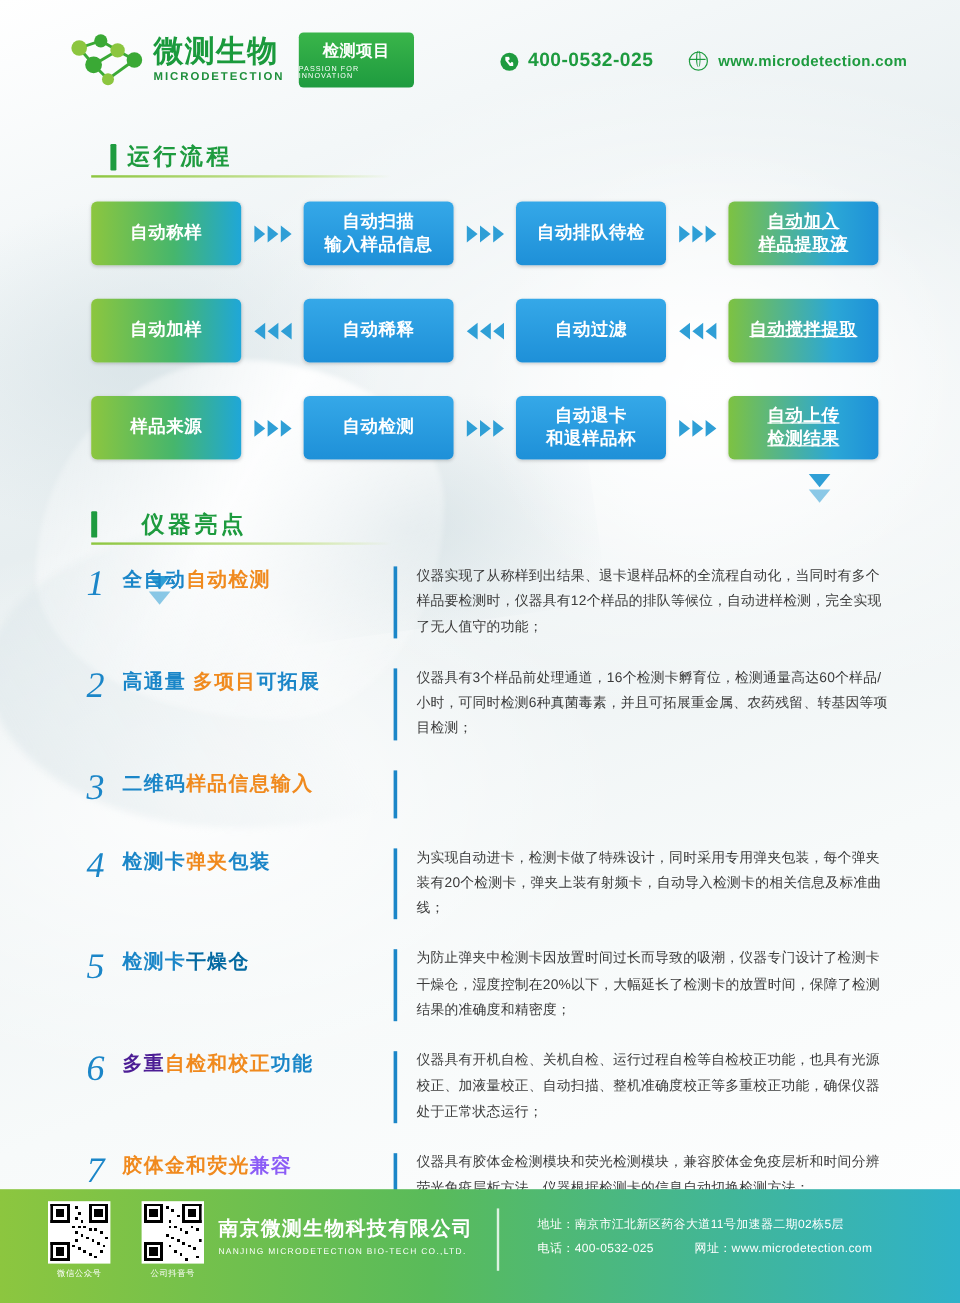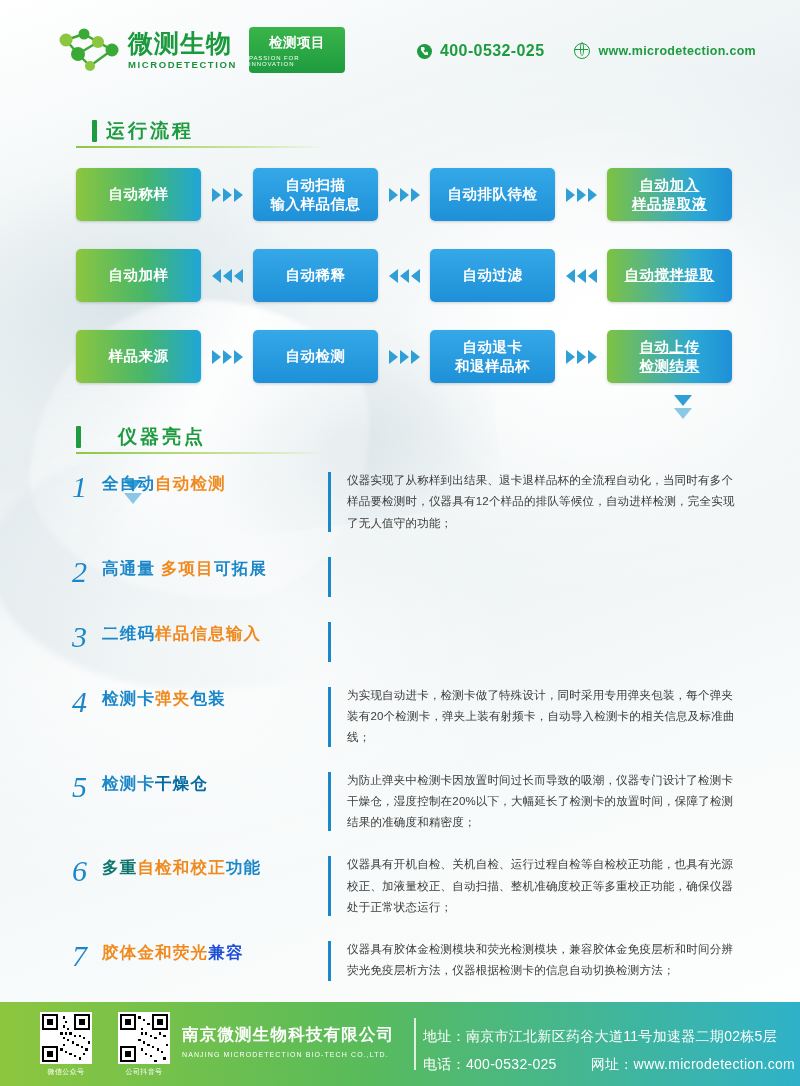--- a/index.html
+++ b/index.html
@@ -97,32 +97,32 @@
 
   
   .highlights{position:absolute;left:72px;top:470px;width:670px;}
   .hl-row{display:flex;align-items:flex-start;margin-bottom:21px;}
   .hl-num{width:30px;font-size:30px;font-style:italic;color:#1b86c8;font-family:"Liberation Serif",serif;line-height:1;padding-top:2px;}
   .hl-title{width:222px;font-size:16.5px;font-weight:bold;letter-spacing:1.2px;line-height:1.25;padding-top:3px;}
   .hl-sep{width:3px;align-self:stretch;background:#1b86c8;margin:2px 16px 2px 4px;min-height:40px;}
   .hl-desc{flex:1;font-size:11.5px;color:#3a3a3a;line-height:1.85;letter-spacing:0.2px;}
 
   
-  .footer{position:absolute;left:0;bottom:0;width:800px;height:84px;
+  .footer{position:absolute;left:0;bottom:0;width:800px;height:95px;
     background:linear-gradient(90deg,#8cc63f 0%,#59bb5a 45%,#2fb2c9 100%);}
   .qr-group{position:absolute;left:40px;top:10px;display:flex;gap:26px;}
   .qr-item{text-align:center;}
   .qr-box{width:52px;height:52px;background:#fff;padding:2px;box-sizing:border-box;}
   .qr-cap{font-size:7px;color:#ffffff;margin-top:3px;letter-spacing:0.4px;}
   .qr-svg{display:block;}
   .foot-company{position:absolute;left:182px;top:22px;color:#fff;}
   .fc-cn{font-size:16.5px;font-weight:bold;letter-spacing:1.2px;}
   .fc-en{font-size:7px;letter-spacing:1.1px;margin-top:5px;}
   .foot-div{position:absolute;left:414px;top:16px;width:1.5px;height:52px;background:rgba(255,255,255,0.8);}
-  .foot-addr{position:absolute;left:423px;top:20px;color:#fff;font-size:14px;line-height:2.0;letter-spacing:0.3px;}
+  .foot-addr{position:absolute;left:448px;top:20px;color:#fff;font-size:10px;line-height:2.0;letter-spacing:0.3px;}
 </style>
 </head>
 <body>
 
 <div class="bg"></div>
 <div class="swoosh"></div>
 <div class="swoosh2"></div>
 
 <div class="header">
   <div class="logo-wrap">
@@ -268,47 +268,48 @@
     <div class="hl-row">
       <div class="hl-num">1</div>
       <div class="hl-title"><span style="color: rgb(27, 134, 200);">全自动</span><span style="color: rgb(240, 138, 30);">自动检测</span></div>
       <div class="hl-sep"></div>
       <div class="hl-desc">仪器实现了从称样到出结果、退卡退样品杯的全流程自动化，当同时有多个样品要检测时，仪器具有12个样品的排队等候位，自动进样检测，完全实现了无人值守的功能；</div>
     </div>
     <div class="hl-row">
       <div class="hl-num">2</div>
       <div class="hl-title"><span style="color: rgb(27, 134, 200);">高通量 </span><span style="color: rgb(240, 138, 30);">多项目</span><span style="color: rgb(27, 134, 200);">可拓展</span></div>
       <div class="hl-sep"></div>
+      <div class="hl-desc">仪器具有3个样品前处理通道，16个检测卡孵育位，检测通量高达60个样品/小时，可同时检测6种真菌毒素，并且可拓展重金属、农药残留、转基因等项目检测；</div>
     </div>
     <div class="hl-row">
       <div class="hl-num">3</div>
       <div class="hl-title"><span style="color: rgb(27, 134, 200);">二维码</span><span style="color: rgb(240, 138, 30);">样品信息输入</span></div>
       <div class="hl-sep"></div>
     </div>
     <div class="hl-row">
       <div class="hl-num">4</div>
       <div class="hl-title"><span style="color: rgb(27, 134, 200);">检测卡</span><span style="color: rgb(240, 138, 30);">弹夹</span><span style="color: rgb(27, 134, 200);">包装</span></div>
       <div class="hl-sep"></div>
       <div class="hl-desc">为实现自动进卡，检测卡做了特殊设计，同时采用专用弹夹包装，每个弹夹装有20个检测卡，弹夹上装有射频卡，自动导入检测卡的相关信息及标准曲线；</div>
     </div>
     <div class="hl-row">
       <div class="hl-num">5</div>
       <div class="hl-title"><span style="color: rgb(27, 134, 200);">检测卡</span><span style="color: #0369a1;">干燥仓</span></div>
       <div class="hl-sep"></div>
       <div class="hl-desc">为防止弹夹中检测卡因放置时间过长而导致的吸潮，仪器专门设计了检测卡干燥仓，湿度控制在20%以下，大幅延长了检测卡的放置时间，保障了检测结果的准确度和精密度；</div>
     </div>
     <div class="hl-row">
       <div class="hl-num">6</div>
-      <div class="hl-title"><span style="color: #0f766e;">多重</span><span style="color: rgb(240, 138, 30);">自检和校正</span><span style="color: rgb(27, 134, 200);">功能</span></div>
+      <div class="hl-title"><span style="color: #4c1d95;">多重</span><span style="color: rgb(240, 138, 30);">自检和校正</span><span style="color: rgb(27, 134, 200);">功能</span></div>
       <div class="hl-sep"></div>
       <div class="hl-desc">仪器具有开机自检、关机自检、运行过程自检等自检校正功能，也具有光源校正、加液量校正、自动扫描、整机准确度校正等多重校正功能，确保仪器处于正常状态运行；</div>
     </div>
     <div class="hl-row">
       <div class="hl-num">7</div>
-      <div class="hl-title"><span style="color: rgb(240, 138, 30);">胶体金和荧光</span><span style="color: #1d4ed8;">兼容</span></div>
+      <div class="hl-title"><span style="color: rgb(240, 138, 30);">胶体金和荧光</span><span style="color: #8b5cf6;">兼容</span></div>
       <div class="hl-sep"></div>
       <div class="hl-desc">仪器具有胶体金检测模块和荧光检测模块，兼容胶体金免疫层析和时间分辨荧光免疫层析方法，仪器根据检测卡的信息自动切换检测方法；</div>
     </div>
     <div class="hl-row">
       <div class="hl-num">8</div>
       <div class="hl-title"><span style="color: rgb(27, 134, 200);">多种</span><span style="color: rgb(240, 138, 30);">结果输出方式</span></div>
       <div class="hl-sep"></div>
       <div class="hl-desc">检测结果显示与屏幕上，可通过仪器自带热敏打印机打印，也可传输给电脑，生成正式格式的检验报告，还可通过网络、WIFI、5G等方式将检测信息和结果上传云平台；</div>
     </div>
   </div>

